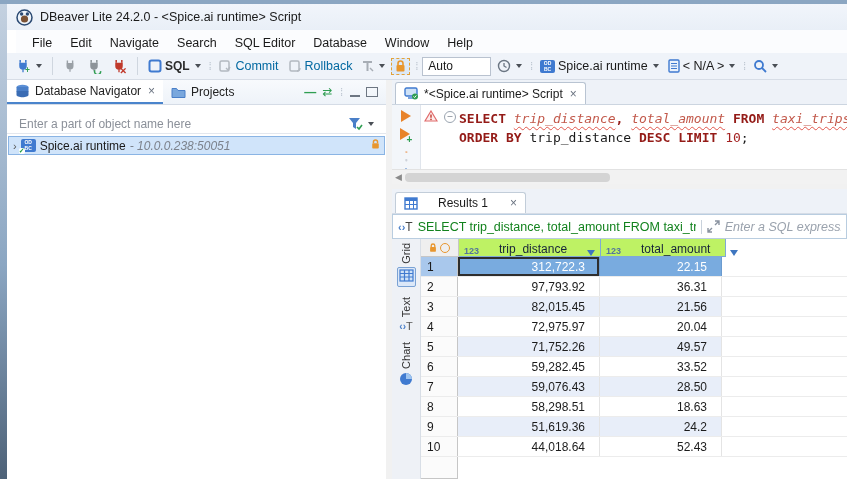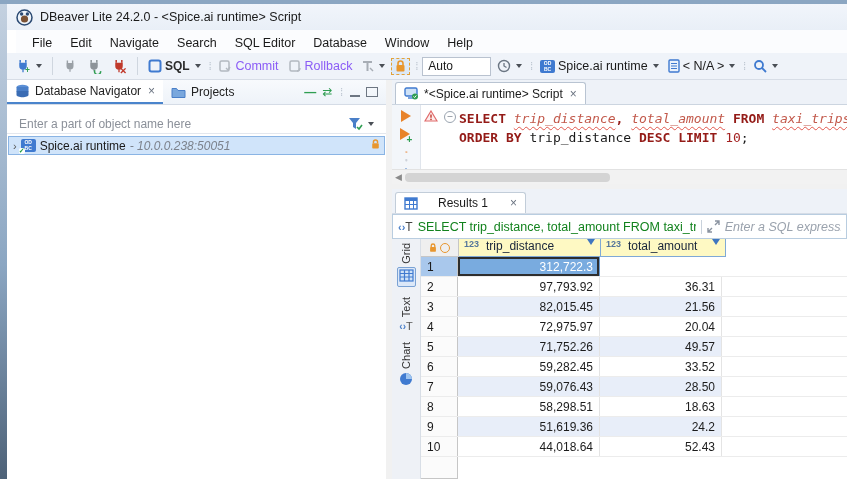--- a/index.html
+++ b/index.html
@@ -15,21 +15,21 @@
   
   .menubar{top:30px;left:16px;right:0;height:23px;background:#fbfcfe;display:flex;align-items:flex-end;padding-left:7px;font-size:12.5px;}
   .menu-item{padding:3px 9px;}
   
   .toolbar{top:53px;left:7px;right:0;height:26px;background:#eff3f9;border-bottom:1px solid #d7dde6;
            display:flex;align-items:center;gap:3px;padding-left:5px;}
   .tbtn{display:flex;align-items:center;gap:3px;padding:2px 3px;}
   .sep{width:1px;height:18px;background:#cfd6df;margin:0 4px;}
   .grip{color:#b9c2cd;font-size:10px;letter-spacing:-1px;margin:0 2px;}
   .dd{width:0;height:0;border-left:3.5px solid transparent;border-right:3.5px solid transparent;border-top:4px solid #4a4f56;margin-left:2px;}
-  .gray-label{color:#8b5cf6;}
+  .gray-label{color:#0369a1;}
   .combo{background:#fff;border:1px solid #b9c2cf;width:62px;height:17px;display:flex;align-items:center;padding-left:5px;}
   .lockbox{background:#dcе9f8;background:#dce9f8;border:1px dashed #e2a23b;padding:1px 3px;display:flex;align-items:center;}
   
   .main{top:80px;left:7px;right:0;bottom:0;display:flex;}
   .left-panel{width:379px;display:flex;flex-direction:column;background:#fff;}
   .vsash{width:6px;background:#f1f1f1;}
   .right-panel{flex:1;display:flex;flex-direction:column;min-width:0;}
   
   .nav-tabbar{height:24px;background:linear-gradient(#f8fafd,#eef3f9);border-bottom:1px solid #d5dce6;display:flex;align-items:stretch;}
   .nav-tab{display:flex;align-items:center;gap:5px;padding:0 8px;color:#222;}
@@ -74,29 +74,29 @@
   .results-body{flex:1;display:flex;min-height:0;}
   .side-rail{width:28px;background:#eef1f6;border-right:1px solid #d8dee6;display:flex;flex-direction:column;align-items:center;padding-top:4px;gap:10px;}
   .side-tab{display:flex;flex-direction:column;align-items:center;gap:3px;}
   .side-label{writing-mode:vertical-rl;transform:rotate(180deg);font-size:11px;color:#333;}
   .side-icon-box{padding:2px;border-radius:2px;}
   .side-tab.active .side-icon-box{background:#dce8f8;border:1px solid #7aa2d4;padding:1px;}
   .grid-area{flex:1;min-width:0;background:#fff;display:flex;flex-direction:column;}
   .grid-header{display:flex;height:25px;}
   .corner{width:37px;background:#efefef;border-right:1px solid #c6c6c6;border-bottom:1px solid #c6c6c6;
           display:flex;align-items:center;justify-content:center;gap:3px;}
-  .col-h{background:#fef9c3;border-right:1px solid #7fa9d6;border-bottom:1px solid #7fa9d6;display:flex;align-items:flex-start;gap:7px;padding:0 5px;color:#17243a;}
+  .col-h{background:#bef264;border-right:1px solid #7fa9d6;border-bottom:1px solid #7fa9d6;display:flex;align-items:flex-end;gap:20px;padding:0 5px;color:#17243a;}
   .col-h.c1{width:131px;}.col-h.c2{width:114px;}
   .badge-123{font-size:9px;font-weight:bold;color:#54759b;}
   .sort-arrow{margin-left:auto;width:0;height:0;border-left:4.5px solid transparent;border-right:4.5px solid transparent;border-top:6px solid #3f76c0;}
   .circle-o{width:8px;height:8px;border:1.5px solid #e8962e;border-radius:50%;}
   .grid-body{flex:1;}
   .grid-row{display:flex;height:19px;border-bottom:1px solid #ececec;}
   .cell-num{width:37px;background:#fbfbfb;border-right:1px solid #c6c6c6;display:flex;align-items:center;padding-left:6px;box-sizing:border-box;}
-  .cell{display:flex;align-items:center;justify-content:flex-end;padding-right:6px;border-right:1px solid #e4e4e4;box-sizing:border-box;color:#1c1c1c;}
+  .cell{display:flex;align-items:center;justify-content:flex-end;padding-right:14px;border-right:1px solid #e4e4e4;box-sizing:border-box;color:#1c1c1c;}
   .cell.c1{width:142px;}.cell.c2{width:122px;}
   .grid-row.stripe .cell{background:#e8eef9;}
   .grid-row.selected .cell{background:#79abdf;color:#fff;border-right-color:#6b9bcf;}
   .grid-row.selected .cell.focus{box-shadow:inset 0 0 0 2px #2e2e2e;}
   .grid-row.selected .cell-num{background:#a9c8ec;}
   .stub-row{display:flex;height:27px;}
   .stub-row .cell-num{border-bottom:1px solid #c6c6c6;height:22px;}
   .warn-badge{position:absolute;top:5px;left:3px;}
   icon,.ic{display:inline-flex;align-items:center;justify-content:center;}
   .odbc{width:15px;height:13px;background:#3f7ad0;border-radius:2px;color:#fff;font-size:5px;font-weight:bold;line-height:6px;text-align:center;position:relative;flex:none;}
@@ -411,20 +411,21 @@
           <div class="col-h c2">
             <span class="badge-123">123</span>
             <span>total_amount</span>
             <span class="sort-arrow"></span>
           </div>
         </div>
         <div class="grid-body">
             <div class="grid-row selected">
               <div class="cell-num">1</div>
               <div class="cell c1 focus">312,722.3</div>
+              <div class="cell c2">22.15</div>
             </div>
             <div class="grid-row">
               <div class="cell-num">2</div>
               <div class="cell c1">97,793.92</div>
               <div class="cell c2">36.31</div>
             </div>
             <div class="grid-row stripe">
               <div class="cell-num">3</div>
               <div class="cell c1">82,015.45</div>
               <div class="cell c2">21.56</div>

